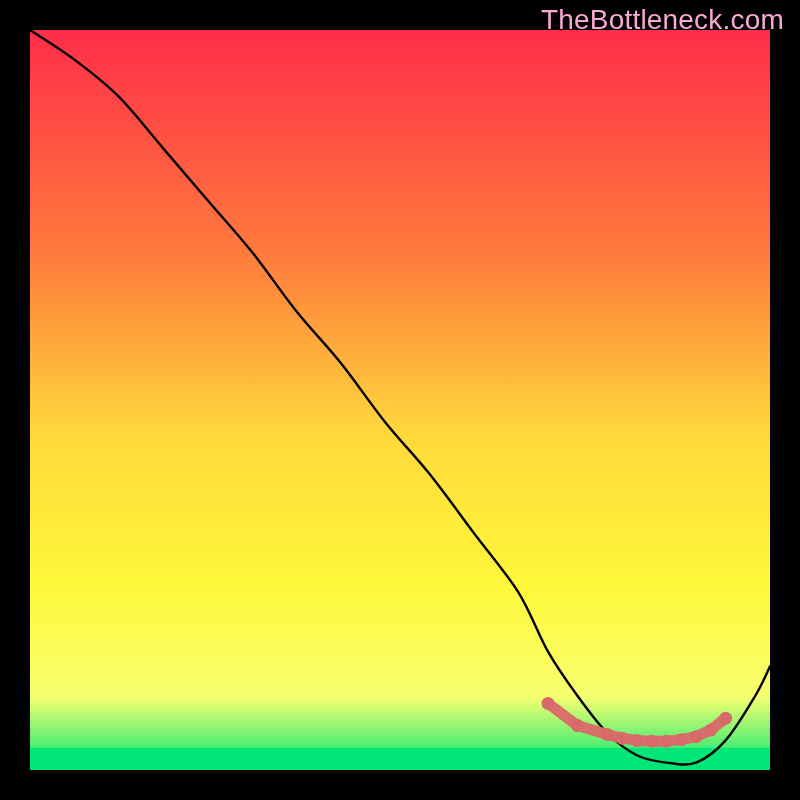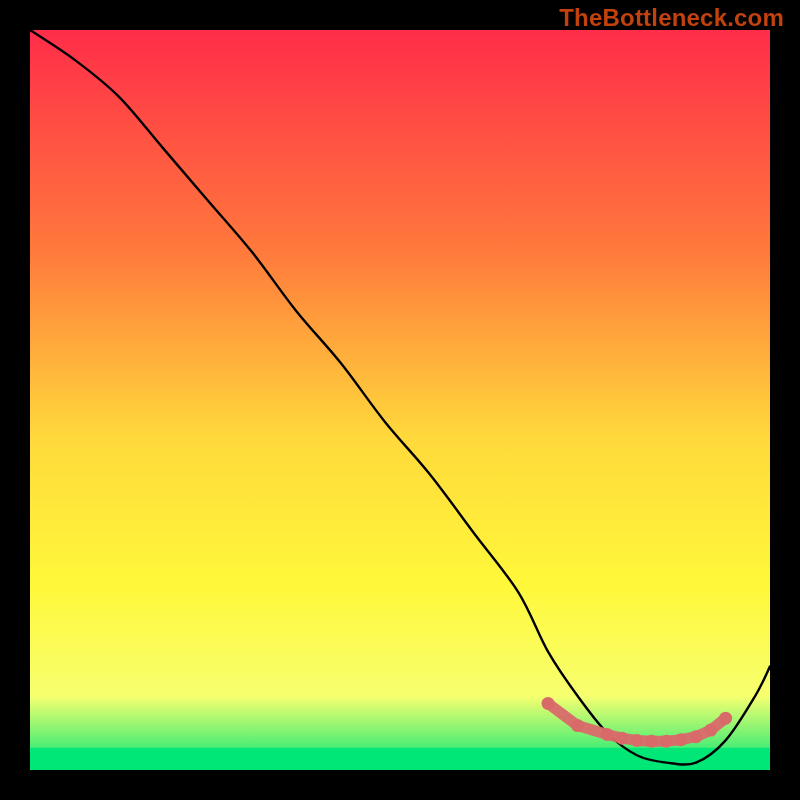--- a/index.html
+++ b/index.html
@@ -14,23 +14,23 @@
   .frame {
     position: relative;
     width: 800px;
     height: 800px;
     background: #000;
   }
   .watermark {
     position: absolute;
     top: 4px;
     right: 16px;
-    color: #c2410c;
-    font-size: 24px;
-    font-weight: 700;
+    color: #f9a8d4;
+    font-size: 28px;
+    font-weight: 400;
     letter-spacing: 0.2px;
     user-select: none;
   }
   svg {
     position: absolute;
     top: 0;
     left: 0;
   }
 </style>
 </head>

